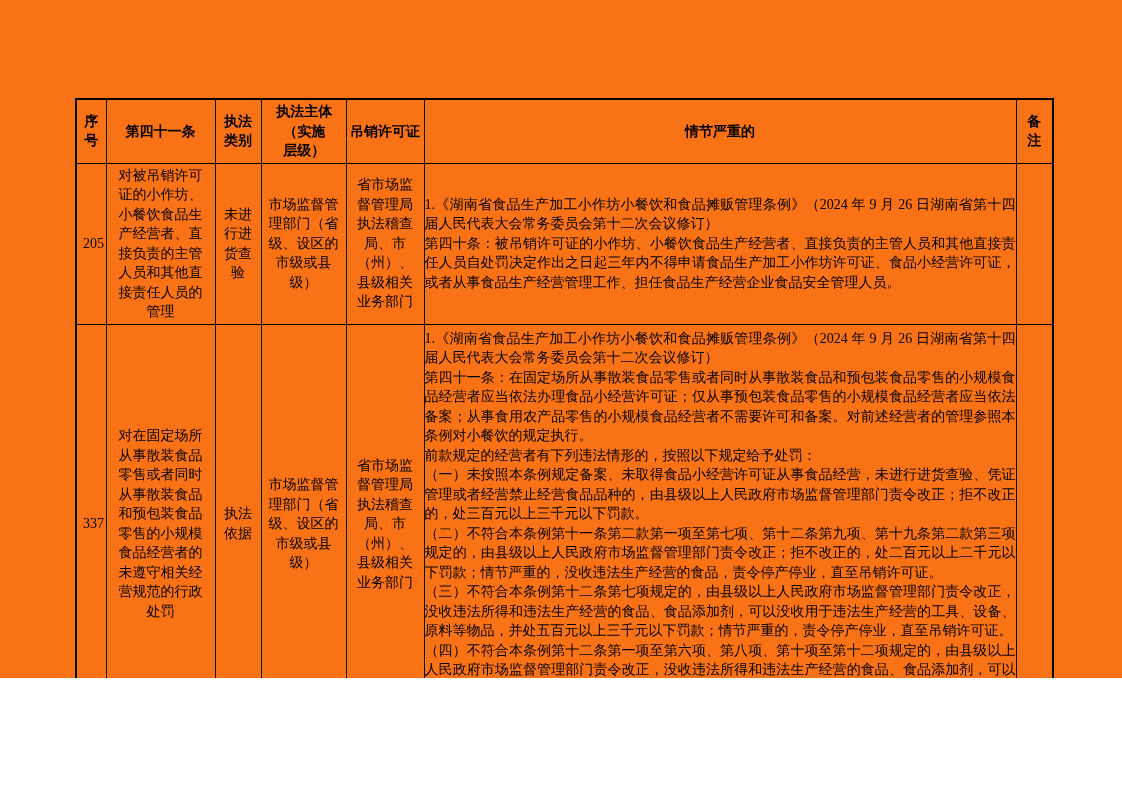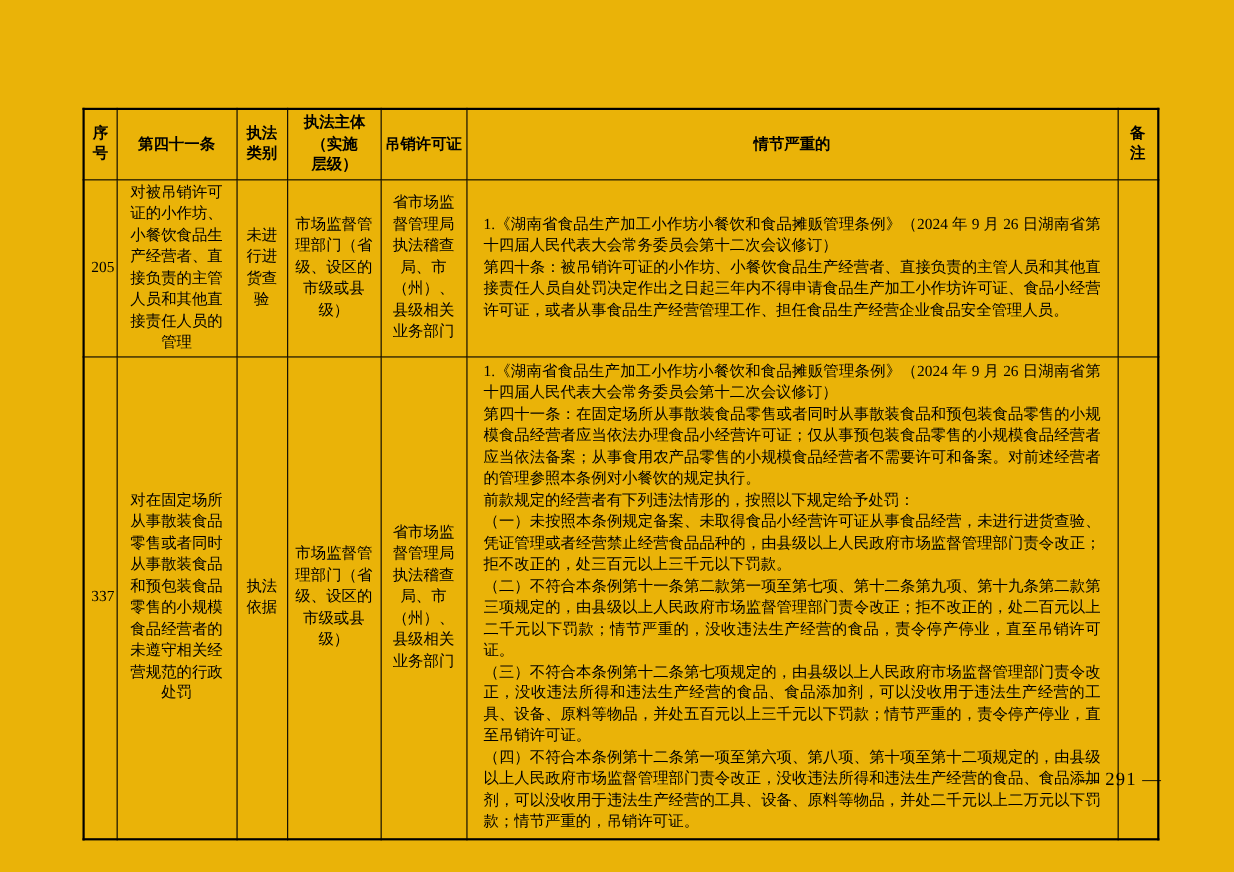--- a/index.html
+++ b/index.html
@@ -3,22 +3,22 @@
 <meta charset="utf-8">
 <style>
   html, body {
     margin: 0;
     padding: 0;
     background: #ffffff;
   }
   .page {
     position: relative;
     width: 1122px;
-    height: 793px;
-    background: #eab308;
+    height: 678px;
+    background: #f97316;
     font-family: "Liberation Serif", "DejaVu Serif", serif;
     color: #000000;
     overflow: hidden;
   }
   table.law-table {
     position: absolute;
     left: 75px;
     top: 98px;
     width: 977px;
     border-collapse: collapse;
@@ -46,21 +46,21 @@
   .w-subject { display: inline-block; width: 5.95em; text-wrap: balance; font-family: Liberation Serif, serif; }
   td.cell-center {
     text-align: center;
     padding: 2px 6px;
   }
   td.cell-basis {
     text-align: justify;
     text-justify: inter-character;
     white-space: pre-wrap;
     vertical-align: middle;
-    padding: 4px 15px;
+    padding: 4px 0;
     margin-left: 28px;
   }
   .page-footer {
     position: absolute;
     left: 964px;
     top: 699px;
     width: 110px;
     text-align: center;
     font-size: 17px;
     letter-spacing: 1px;

